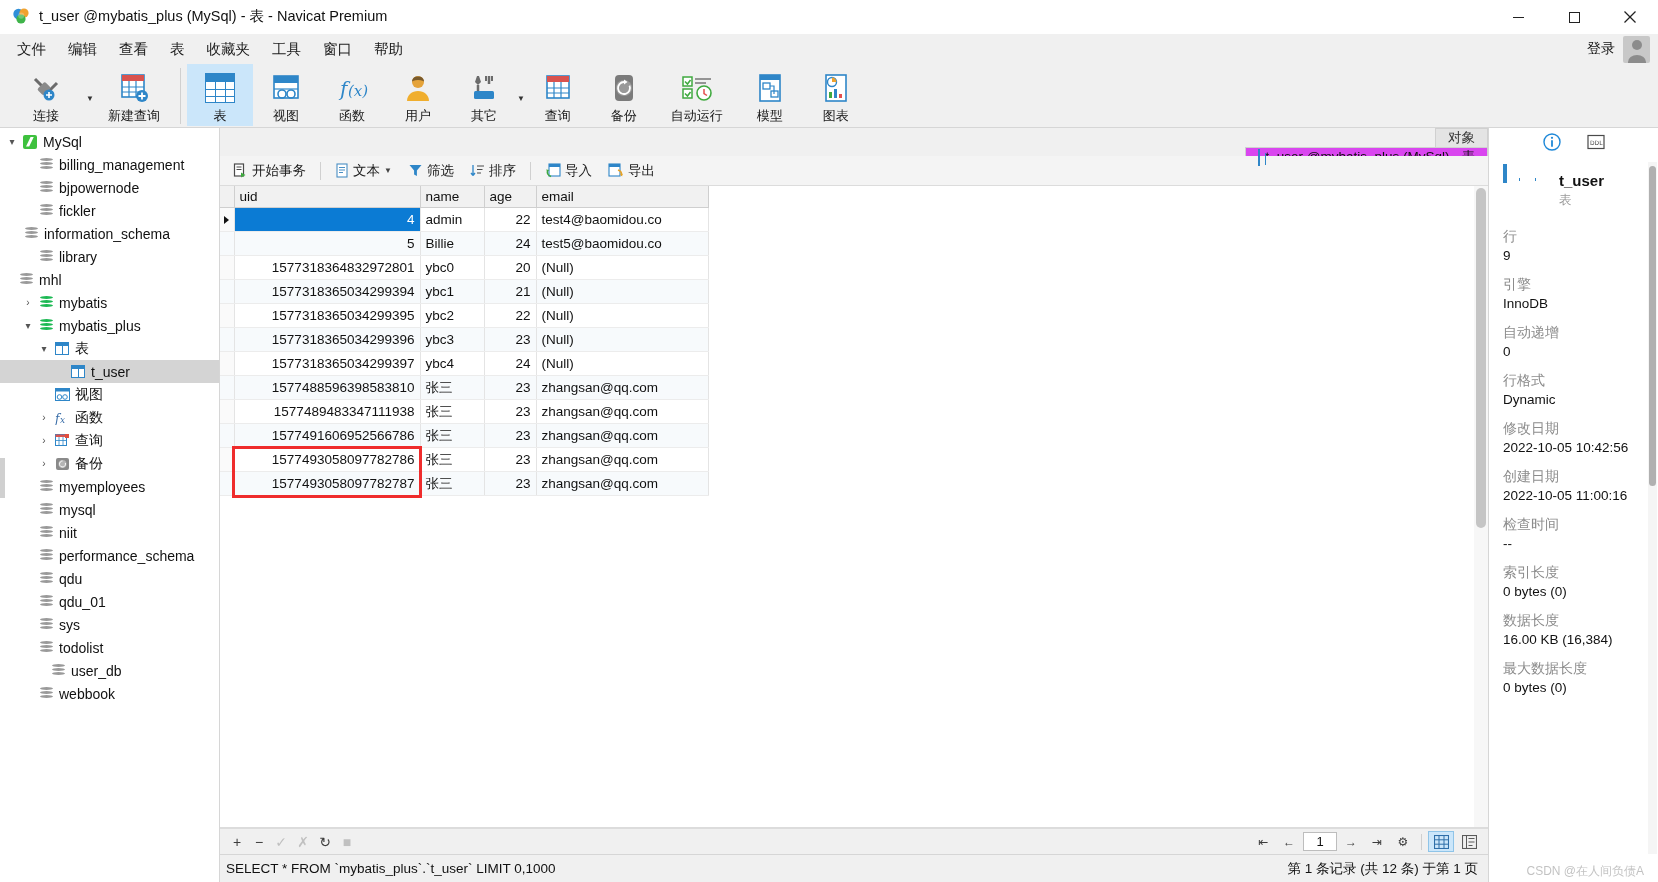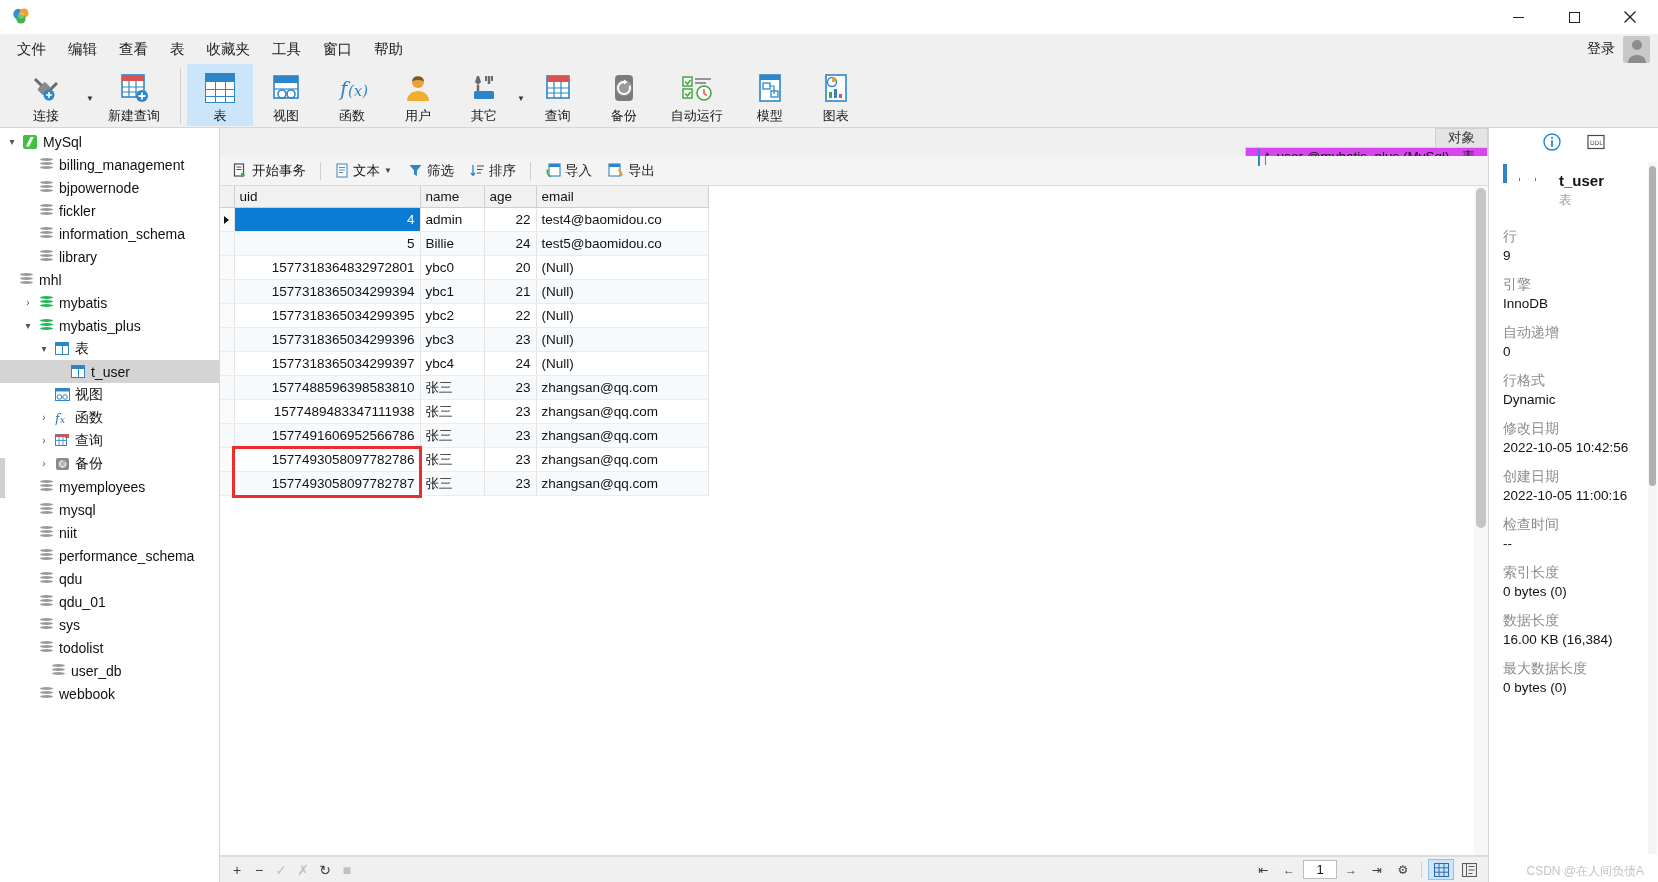--- a/index.html
+++ b/index.html
@@ -284,20 +284,21 @@
   <div class="titlebar">
     <div class="title-left">
       <span class="app-logo">
         <svg width="19" height="19" viewBox="0 0 19 19">
           <circle cx="6.5" cy="7" r="5.2" fill="#2f8fd8"></circle>
           <circle cx="12" cy="6" r="4.6" fill="#f0a22e"></circle>
           <circle cx="9" cy="12" r="4.6" fill="#3fb44a"></circle>
           <circle cx="9.2" cy="8.6" r="3.1" fill="#ffffff" opacity="0.25"></circle>
         </svg>
       </span>
+      <span class="app-title">t_user @mybatis_plus (MySql) - 表 - Navicat Premium</span>
     </div>
     <div class="win-buttons">
       <div class="win-btn">
         <svg width="11" height="11" viewBox="0 0 11 11">
             <line x1="0" y1="5.5" x2="11" y2="5.5" stroke="#222" stroke-width="1"></line>
           </svg>
       </div>
       <div class="win-btn">
         <svg width="11" height="11" viewBox="0 0 11 11">
             <rect x="0.5" y="0.5" width="10" height="10" fill="none" stroke="#222" stroke-width="1"></rect>
@@ -524,21 +525,21 @@
             <span class="twisty"></span>
             <span class="tree-ico">
               <span class="db-cyl">
                 <i></i>
                 <i></i>
                 <i></i>
               </span>
             </span>
             <span class="tree-label">fickler</span>
           </div>
-          <div class="tree-row" style="padding-left:20px;">
+          <div class="tree-row" style="padding-left:5px;">
             <span class="twisty"></span>
             <span class="tree-ico">
               <span class="db-cyl">
                 <i></i>
                 <i></i>
                 <i></i>
               </span>
             </span>
             <span class="tree-label">information_schema</span>
           </div>
@@ -953,20 +954,24 @@
           <div class="view-toggle">
             <svg width="15" height="14" viewBox="0 0 15 14">
               <rect x="0.5" y="0.5" width="14" height="13" fill="none" stroke="#5a5a5a" stroke-width="1.1"></rect>
               <path d="M4.5 0.5v13" stroke="#5a5a5a" stroke-width="1"></path>
               <path d="M6.5 3.5h6M6.5 7h6M6.5 10.5h4" stroke="#5a5a5a" stroke-width="1"></path>
             </svg>
           </div>
         </div>
       </div>
 
+      <div class="statusbar">
+        <div class="sb-sql">SELECT * FROM `mybatis_plus`.`t_user` LIMIT 0,1000</div>
+        <div class="sb-right">第 1 条记录 (共 12 条) 于第 1 页</div>
+      </div>
     </div>
 
     <div class="infopanel">
       <div class="ip-tabs">
         <div class="ip-tab">
           <svg width="18" height="18" viewBox="0 0 18 18">
             <circle cx="9" cy="9" r="8" fill="none" stroke="#1e88d8" stroke-width="1.4"></circle>
             <circle cx="9" cy="4.8" r="1.1" fill="#1e88d8"></circle>
             <rect x="8.1" y="7" width="1.8" height="7" rx="0.9" fill="#1e88d8"></rect>
           </svg>

